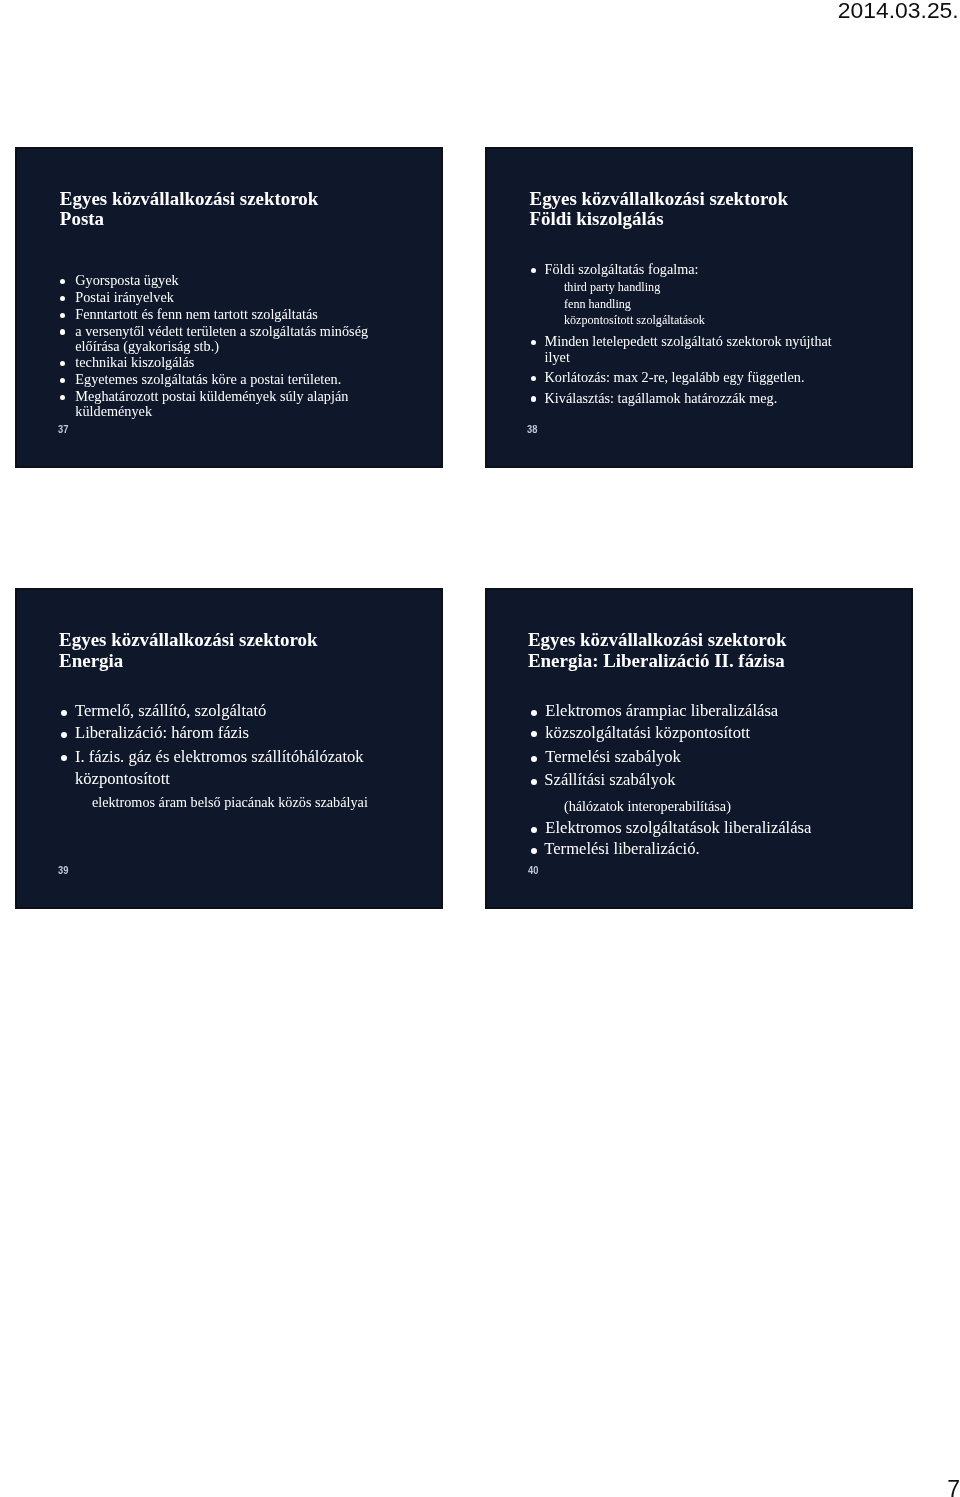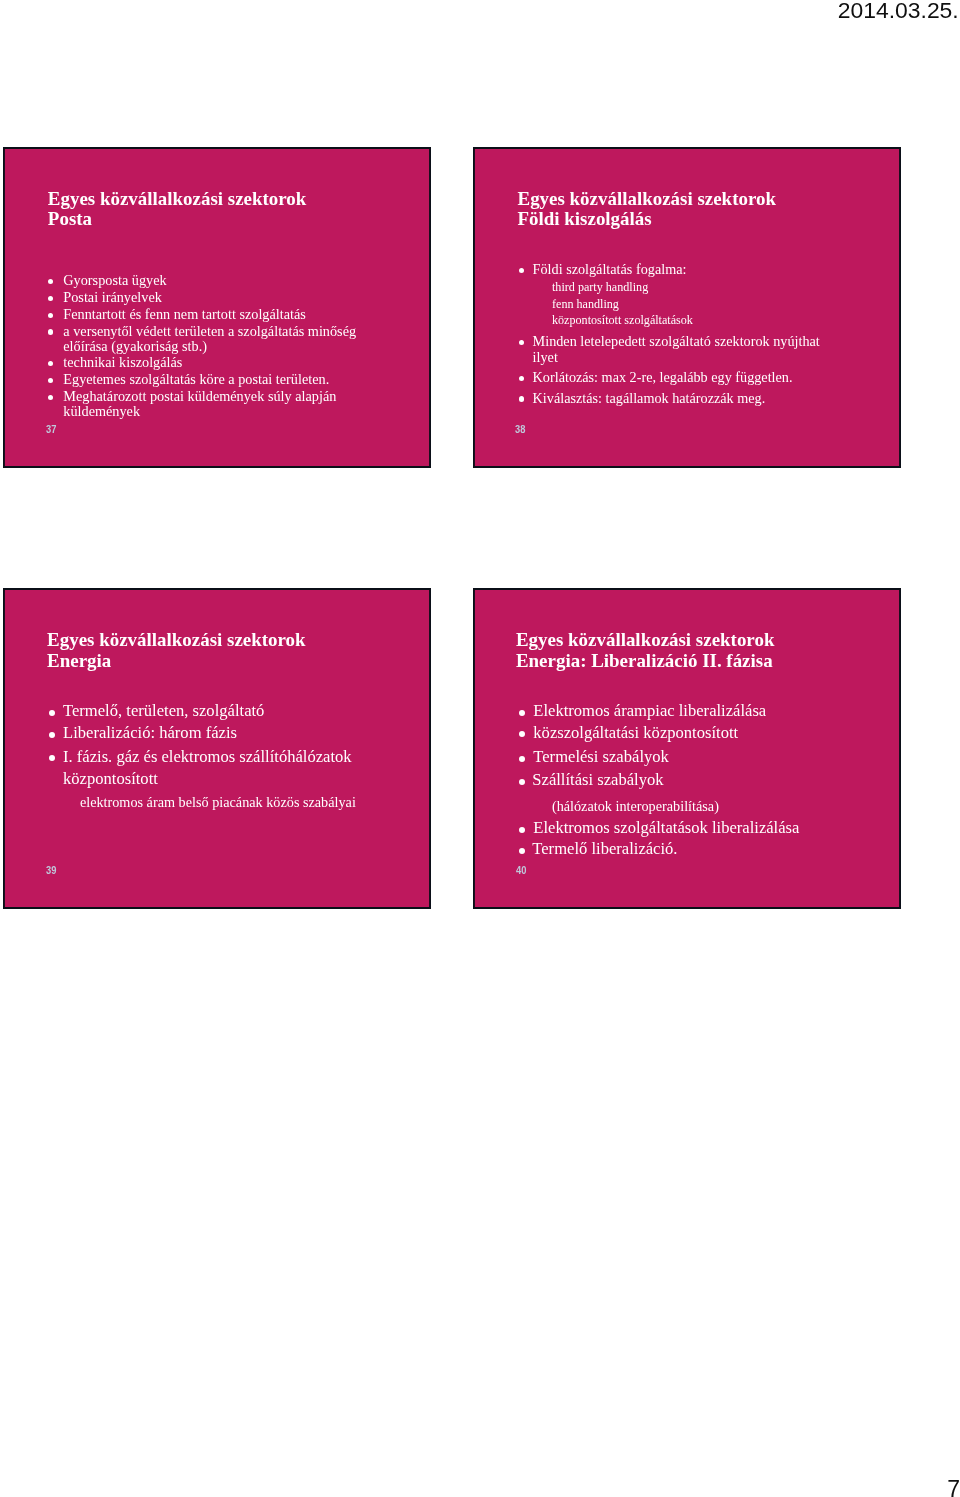--- a/index.html
+++ b/index.html
@@ -5,22 +5,22 @@
 <style>
 
 html,body{margin:0;padding:0;background:#ffffff;width:960px;height:1497px;overflow:hidden;}
 body{width:960px;height:1497px;background:#ffffff;overflow:hidden;
      font-family:"Liberation Serif", serif;-webkit-font-smoothing:antialiased;}
 #page{position:relative;width:960px;height:1497px;background:#ffffff;overflow:hidden;}
 .date{position:absolute;white-space:nowrap;line-height:0;transform:translateZ(0);
       font-family:"Liberation Sans", sans-serif;color:#101010;}
 .pagenum{position:absolute;white-space:nowrap;line-height:0;transform:translateZ(0);
       font-family:"Liberation Sans", sans-serif;color:#101010;}
-.slide{position:absolute;background:#be185d;
-       box-shadow:inset 0 0 0 1.9px #0b0f18;overflow:hidden;}
+.slide{position:absolute;background:#0f172a;
+       box-shadow:inset 0 0 0 1.9px #0b0f18;overflow:hidden;margin-left:12px;}
 .ln{position:absolute;white-space:nowrap;line-height:0;transform:translateZ(0);color:#ffffff;}
 .ln.t{font-weight:bold;}
 .dot{position:absolute;border-radius:50%;background:#ffffff;}
 .snum{position:absolute;white-space:nowrap;line-height:0;
       transform:translateZ(0) scaleX(0.82);transform-origin:left center;
       font-family:"Liberation Sans", sans-serif;font-weight:bold;color:#bfc8da;}
 
 </style>
 </head>
 <body>
@@ -97,21 +97,21 @@
       <span class="dot" style="left:-13.91px;top:-1.24px;width:5.12px;height:5.12px"></span>
       <span>Kiválasztás: tagállamok határozzák meg.</span>
     </div>
     <div class="snum" style="left:42.46px;top:281.85px;font-size:11.4px">38</div>
   </div>
   <div class="slide" style="left:3.00px;top:588.00px;width:428.00px;height:321.00px">
     <div class="ln t" style="left:44.10px;top:52.00px;font-size:18.95px">Egyes közvállalkozási szektorok</div>
     <div class="ln t" style="left:44.10px;top:73.00px;font-size:18.95px">Energia</div>
     <div class="ln" style="left:60.00px;top:123.30px;font-size:16.58px">
       <span class="dot" style="left:-14.38px;top:-1.45px;width:5.97px;height:5.97px"></span>
-      <span>Termelő, területen, szolgáltató</span>
+      <span>Termelő, szállító, szolgáltató</span>
     </div>
     <div class="ln" style="left:60.00px;top:145.15px;font-size:16.58px">
       <span class="dot" style="left:-14.38px;top:-1.45px;width:5.97px;height:5.97px"></span>
       <span>Liberalizáció: három fázis</span>
     </div>
     <div class="ln" style="left:60.00px;top:168.60px;font-size:16.58px">
       <span class="dot" style="left:-14.38px;top:-1.45px;width:5.97px;height:5.97px"></span>
       <span>I. fázis. gáz és elektromos szállítóhálózatok</span>
     </div>
     <div class="ln" style="left:60.00px;top:190.50px;font-size:16.58px">
@@ -143,18 +143,18 @@
     </div>
     <div class="ln" style="left:79.40px;top:218.10px;font-size:14.22px">
       <span>(hálózatok interoperabilítása)</span>
     </div>
     <div class="ln" style="left:60.80px;top:240.20px;font-size:16.58px">
       <span class="dot" style="left:-14.78px;top:-1.45px;width:5.97px;height:5.97px"></span>
       <span>Elektromos szolgáltatások liberalizálása</span>
     </div>
     <div class="ln" style="left:59.80px;top:261.40px;font-size:16.58px">
       <span class="dot" style="left:-13.78px;top:-1.45px;width:5.97px;height:5.97px"></span>
-      <span>Termelő liberalizáció.</span>
+      <span>Termelési liberalizáció.</span>
     </div>
     <div class="snum" style="left:43.18px;top:282.05px;font-size:11.4px">40</div>
   </div>
   <div class="pagenum" style="left:947.36px;top:1488.53px;font-size:23px">7</div>
 </div>
 
 </body></html>

